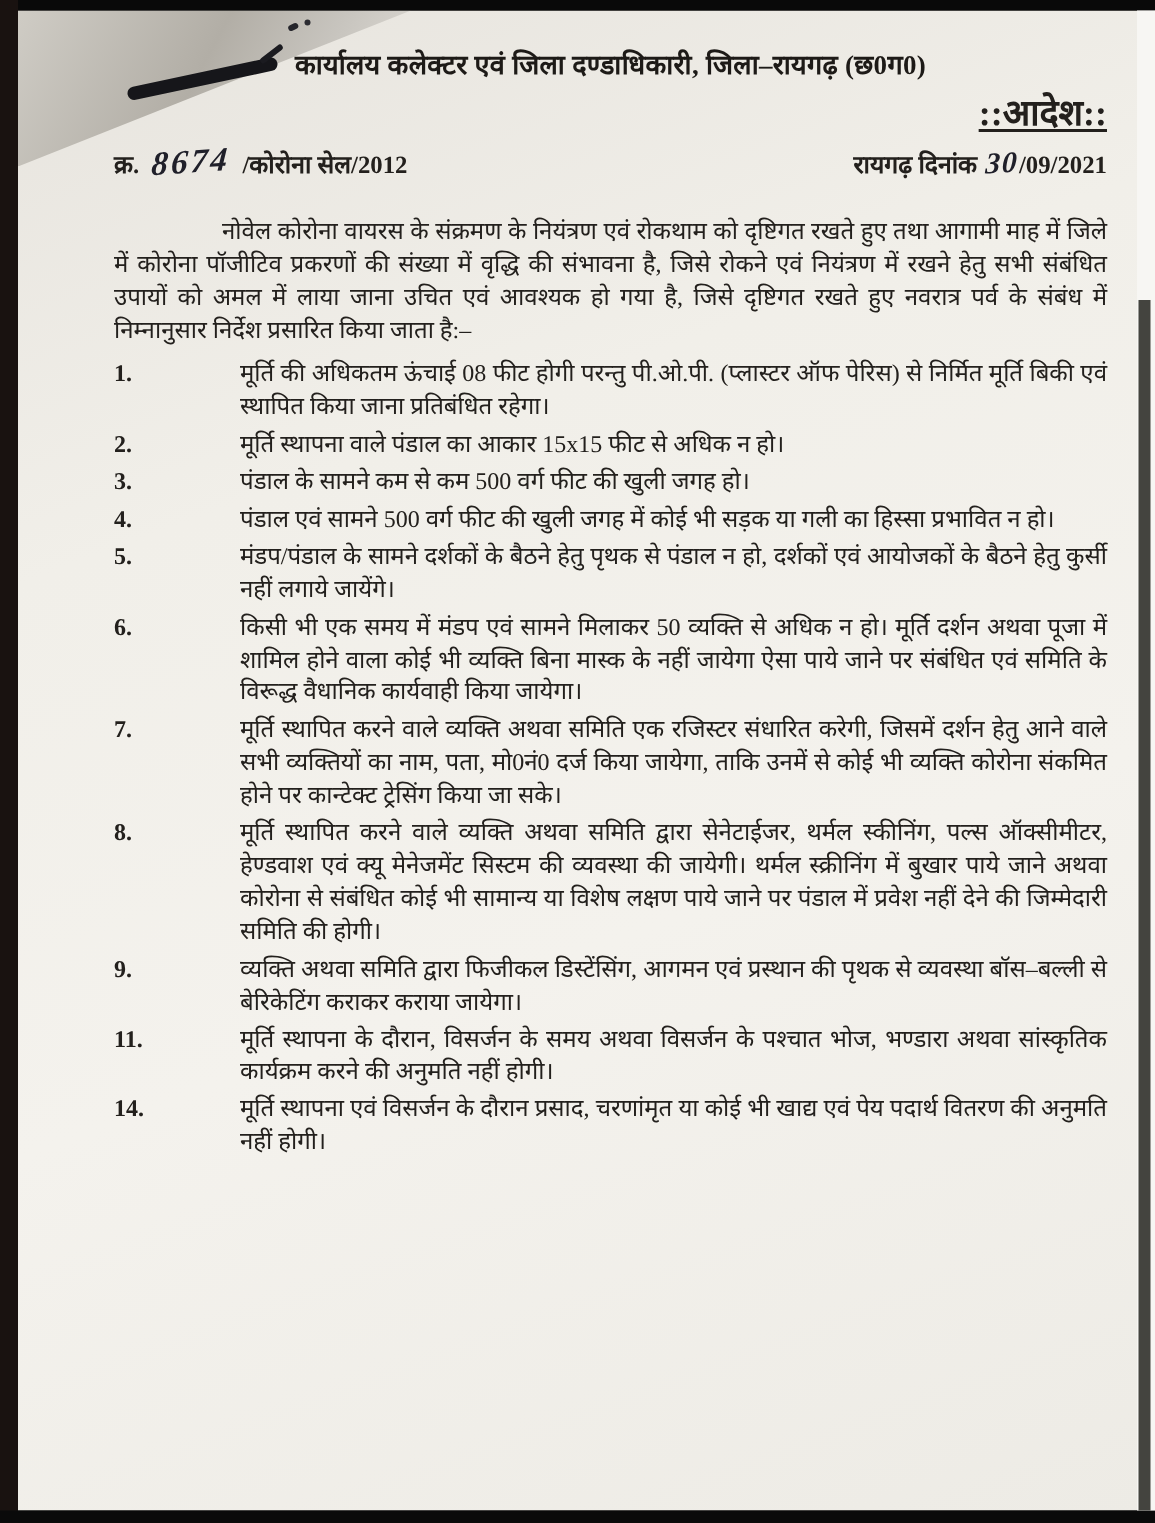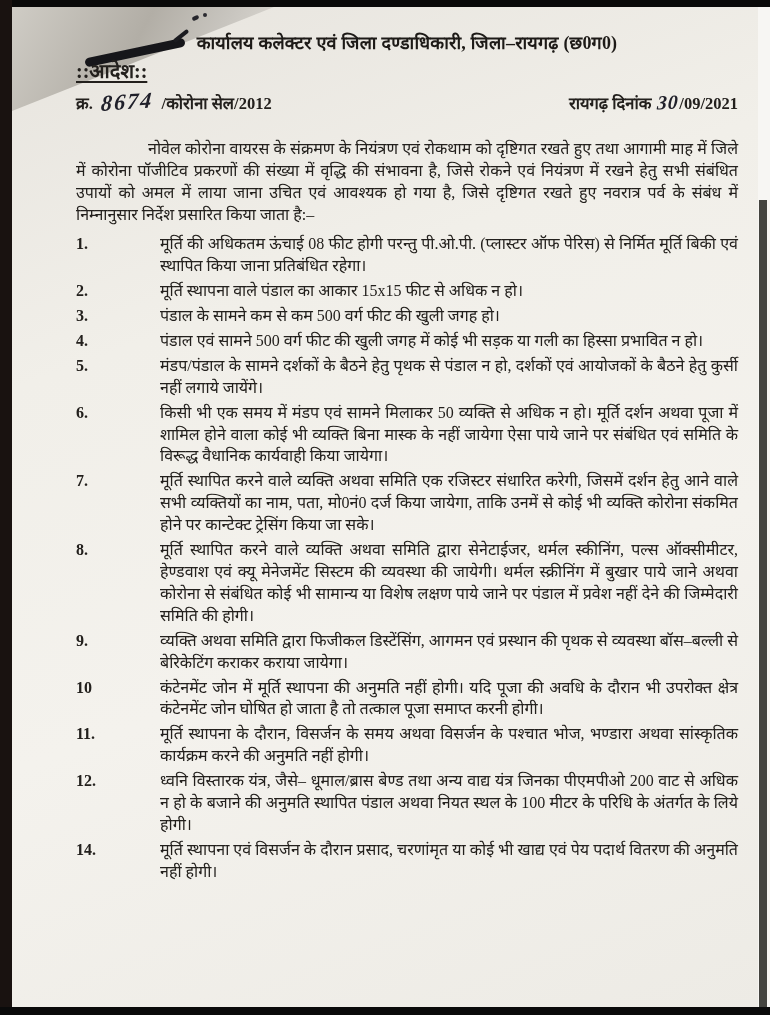--- a/index.html
+++ b/index.html
@@ -43,22 +43,22 @@
     color: #23201d;
   }
   .doc-title {
     text-align: center;
     font-size: 18px;
     font-weight: bold;
     letter-spacing: 0.2px;
     color: #1d1a17;
   }
   .order-heading {
-    text-align: left;
-    font-size: 20px;
+    text-align: right;
+    font-size: 24px;
     font-weight: bold;
     margin-top: 3px;
   }
   .order-heading span {
     text-decoration: underline;
     text-underline-offset: 3px;
   }
   .ref-row {
     display: flex;
     justify-content: space-between;
@@ -183,30 +183,22 @@
     </div>
     <div class="item">
       <div class="num">8.</div>
       <div class="txt">मूर्ति स्थापित करने वाले व्यक्ति अथवा समिति द्वारा सेनेटाईजर, थर्मल स्कीनिंग, पल्स ऑक्सीमीटर, हेण्डवाश एवं क्यू मेनेजमेंट सिस्टम की व्यवस्था की जायेगी। थर्मल स्क्रीनिंग में बुखार पाये जाने अथवा कोरोना से संबंधित कोई भी सामान्य या विशेष लक्षण पाये जाने पर पंडाल में प्रवेश नहीं देने की जिम्मेदारी समिति की होगी।</div>
     </div>
     <div class="item">
       <div class="num">9.</div>
       <div class="txt">व्यक्ति अथवा समिति द्वारा फिजीकल डिस्टेंसिंग, आगमन एवं प्रस्थान की पृथक से व्यवस्था बॉस–बल्ली से बेरिकेटिंग कराकर कराया जायेगा।</div>
     </div>
     <div class="item">
-      <div class="num">10</div>
-      <div class="txt">कंटेनमेंट जोन में मूर्ति स्थापना की अनुमति नहीं होगी। यदि पूजा की अवधि के दौरान भी उपरोक्त क्षेत्र कंटेनमेंट जोन घोषित हो जाता है तो तत्काल पूजा समाप्त करनी होगी।</div>
-    </div>
-    <div class="item">
       <div class="num">11.</div>
       <div class="txt">मूर्ति स्थापना के दौरान, विसर्जन के समय अथवा विसर्जन के पश्चात भोज, भण्डारा अथवा सांस्कृतिक कार्यक्रम करने की अनुमति नहीं होगी।</div>
     </div>
     <div class="item">
-      <div class="num">12.</div>
-      <div class="txt">ध्वनि विस्तारक यंत्र, जैसे– धूमाल/ब्रास बेण्ड तथा अन्य वाद्य यंत्र जिनका पीएमपीओ 200 वाट से अधिक न हो के बजाने की अनुमति स्थापित पंडाल अथवा नियत स्थल के 100 मीटर के परिधि के अंतर्गत के लिये होगी।</div>
-    </div>
-    <div class="item">
       <div class="num">14.</div>
       <div class="txt">मूर्ति स्थापना एवं विसर्जन के दौरान प्रसाद, चरणांमृत या कोई भी खाद्य एवं पेय पदार्थ वितरण की अनुमति नहीं होगी।</div>
     </div>
   </div>
 
 </div>
 
 </body></html>

